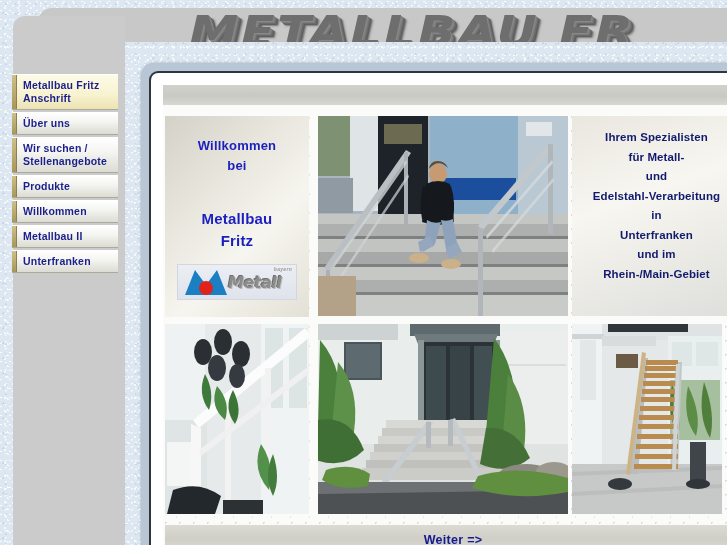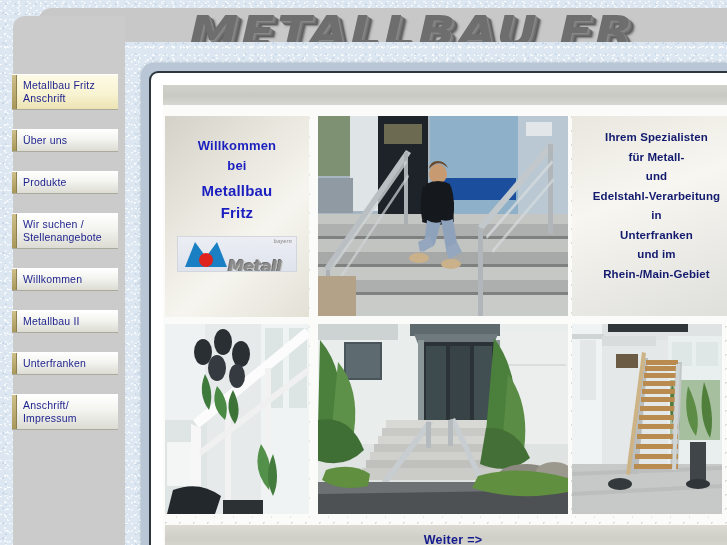--- a/index.html
+++ b/index.html
@@ -89,23 +89,23 @@
     top: 74px;
     width: 106px;
     z-index: 8;
   }
   .nav-item {
     position: relative;
     display: block;
     box-sizing: border-box;
     width: 106px;
     padding: 4px 3px 4px 11px;
-    margin-bottom: 19px;
+    margin-bottom: 2px;
     font-size: 10.5px;
-    font-weight: normal;
+    font-weight: bold;
     line-height: 13px;
     color: #1b1f8c;
     letter-spacing: .2px;
     background: linear-gradient(180deg,#ffffff 0%,#f3f3ef 45%,#dcdcd4 100%);
     border-top: 1px solid #ffffff;
     border-bottom: 1px solid #a9a99c;
     cursor: pointer;
     white-space: nowrap;
     overflow: hidden;
   }
@@ -194,21 +194,21 @@
     font-weight: bold;
     font-size: 13px;
     line-height: 20px;
     letter-spacing: .2px;
   }
   .welcome-line.big {
     font-size: 15px;
     line-height: 22px;
   }
   #welcome-top { margin-top: 20px; }
-  #welcome-name { margin-top: 4px; }
+  #welcome-name { margin-top: 32px; }
 
   
   #logo {
     position: relative;
     width: 118px;
     height: 34px;
     margin: 12px auto 0;
     background: linear-gradient(180deg,#eceef4,#dfe3ec);
     border: 1px solid #d2d6de;
     overflow: hidden;
@@ -222,21 +222,20 @@
     position: absolute;
     left: 50px;
     top: 8px;
     font-family: "DejaVu Sans", sans-serif;
     font-weight: bold;
     font-style: italic;
     font-size: 16px;
     color: #8c8c8c;
     letter-spacing: -.5px;
     text-shadow: 1px 1px 0 #bdbdbd, -1px -1px 0 #6f6f6f;
-    margin-top: 12px;
   }
   #logo-bayern {
     position: absolute;
     right: 4px;
     top: 1px;
     font-size: 5px;
     font-weight: bold;
     font-style: italic;
     color: #9a9a9a;
     letter-spacing: .3px;
@@ -321,38 +320,34 @@
 <div id="sidebar-col"></div>
 <nav id="nav">
     <div class="nav-item active">
       <span class="nav-line">Metallbau Fritz</span>
       <span class="nav-line">Anschrift</span>
     </div>
     <div class="nav-item">
       <span class="nav-line">Über uns</span>
     </div>
     <div class="nav-item">
-      <span class="nav-line">Produkte</span>
-    </div>
-    <div class="nav-item">
       <span class="nav-line">Wir suchen /</span>
       <span class="nav-line">Stellenangebote</span>
     </div>
     <div class="nav-item">
+      <span class="nav-line">Produkte</span>
+    </div>
+    <div class="nav-item">
       <span class="nav-line">Willkommen</span>
     </div>
     <div class="nav-item">
       <span class="nav-line">Metallbau II</span>
     </div>
     <div class="nav-item">
       <span class="nav-line">Unterfranken</span>
-    </div>
-    <div class="nav-item">
-      <span class="nav-line">Anschrift/</span>
-      <span class="nav-line">Impressum</span>
     </div>
   </nav>
 
 <div id="frame-outer">
   <div id="frame-dark">
     <div id="frame-white">
       <div id="content">
 
         <div id="top-bar"></div>
 

